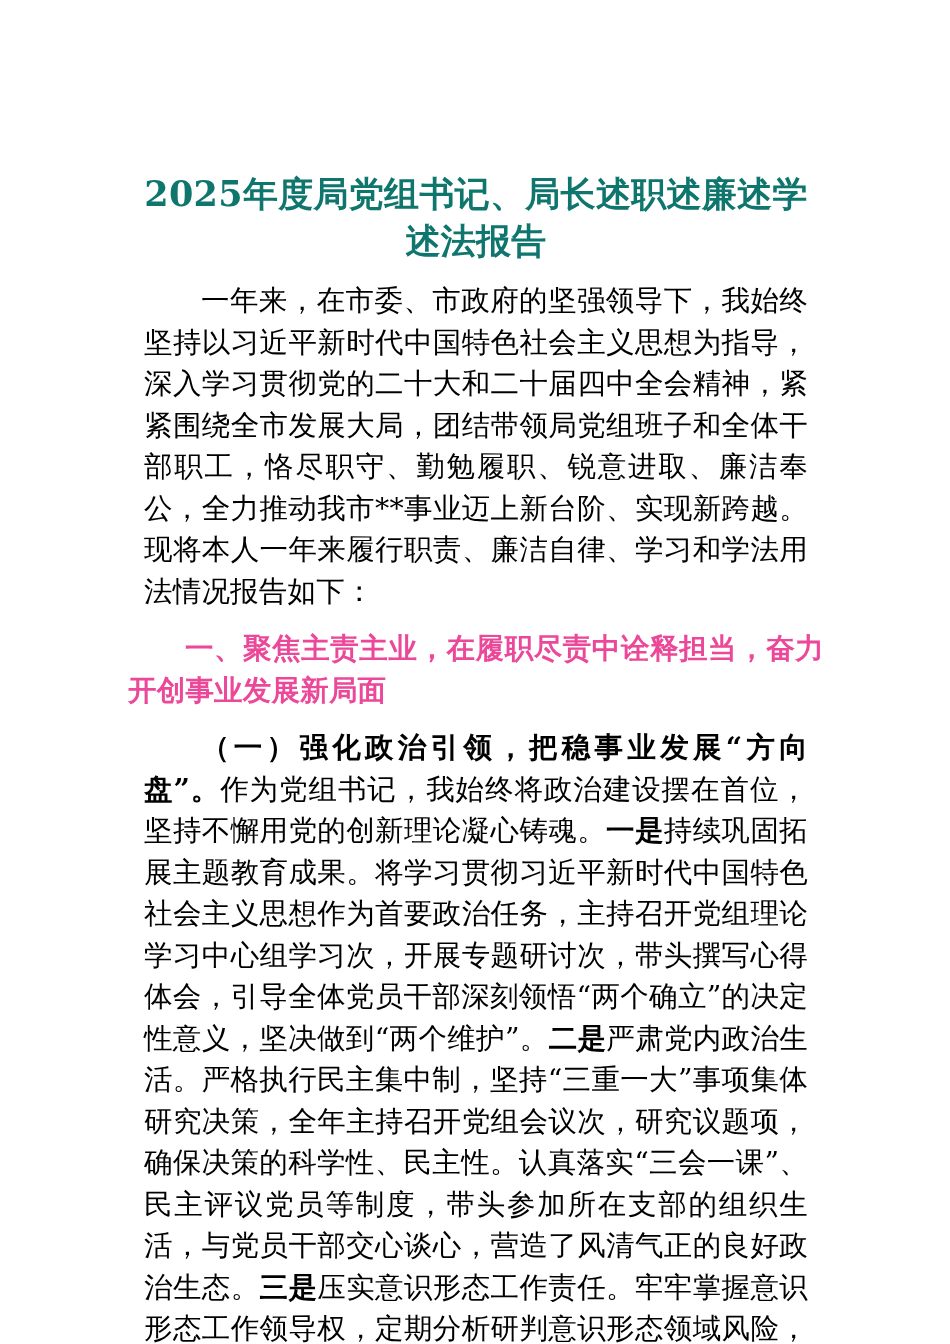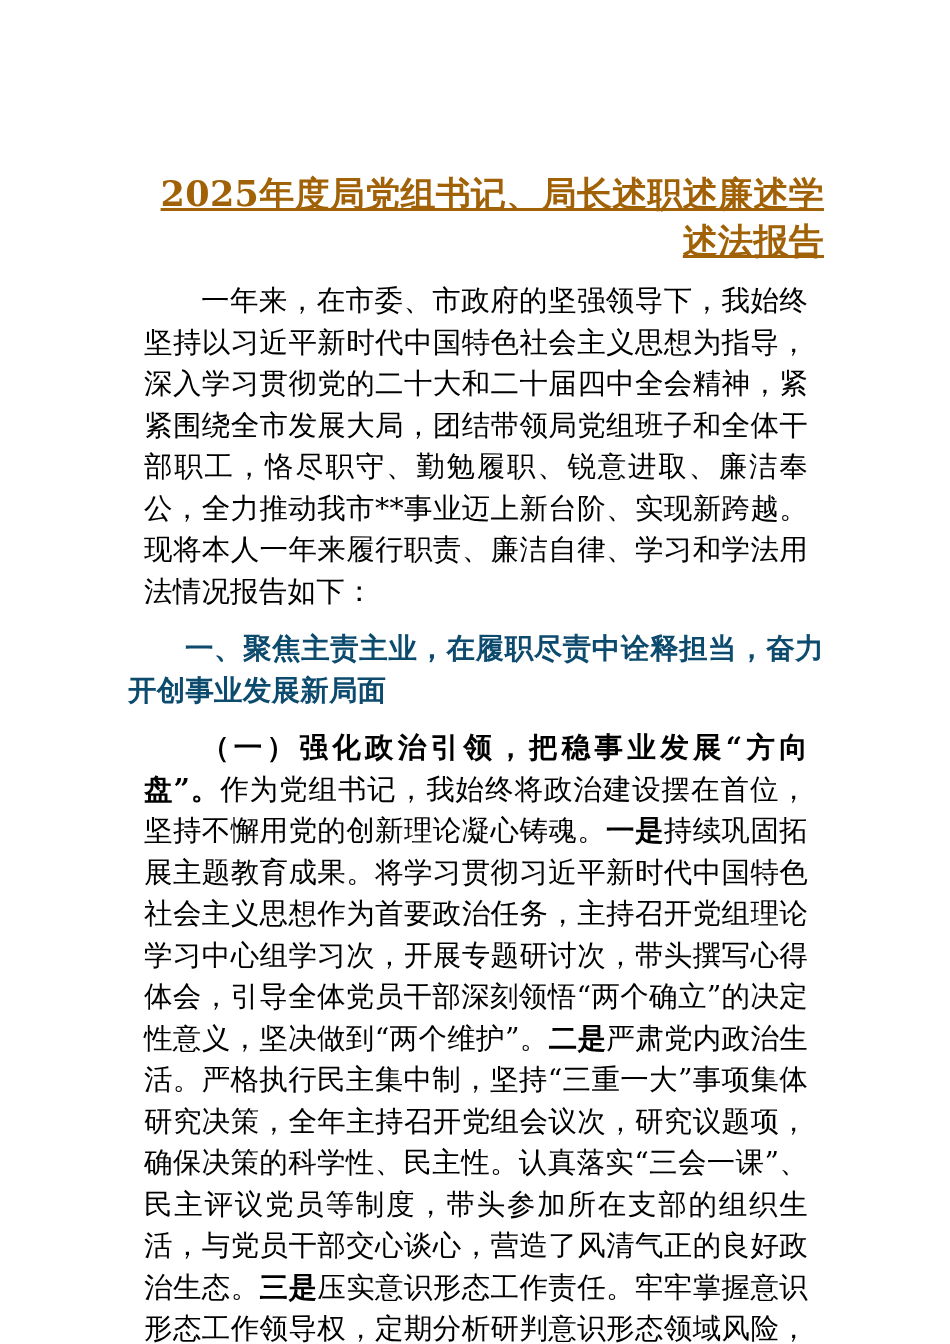--- a/index.html
+++ b/index.html
@@ -25,25 +25,24 @@
     position: absolute;
     left: 128px;
     top: 170px;
     width: 696px;
   }
   .doc-title {
     font-family: "DejaVu Serif", "Liberation Serif", serif;
     font-weight: bold;
     font-size: 35px;
     line-height: 47px;
-    text-align: right;
+    text-align: center;
     letter-spacing: 0.3px;
     margin: 0 0 14px 0;
-    color: #a16207;
-    text-decoration: underline;
+    color: #0f766e;
   }
   p.para {
     margin: 16px;
     font-size: 28.5px;
     line-height: 41.5px;
     text-align: justify;
     text-justify: inter-ideograph;
     text-indent: 57px;
     letter-spacing: 0.2px;
     color: #000000;
@@ -51,21 +50,21 @@
   }
   p.heading1 {
     margin: 0;
     font-size: 28.5px;
     line-height: 41.5px;
     text-align: justify;
     text-justify: inter-ideograph;
     text-indent: 57px;
     letter-spacing: 0.2px;
     font-weight: bold;
-    color: #0c4a6e;
+    color: #ec4899;
   }
   .b {
     font-weight: bold;
   }
   .n {
     font-weight: normal;
   }
 </style>
 </head>
 <body>

